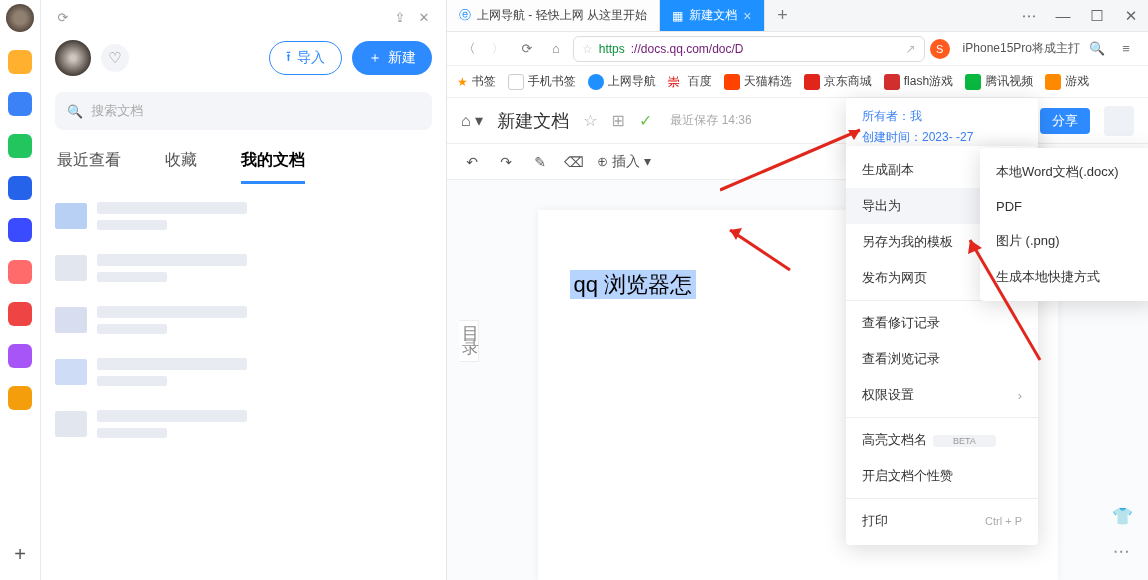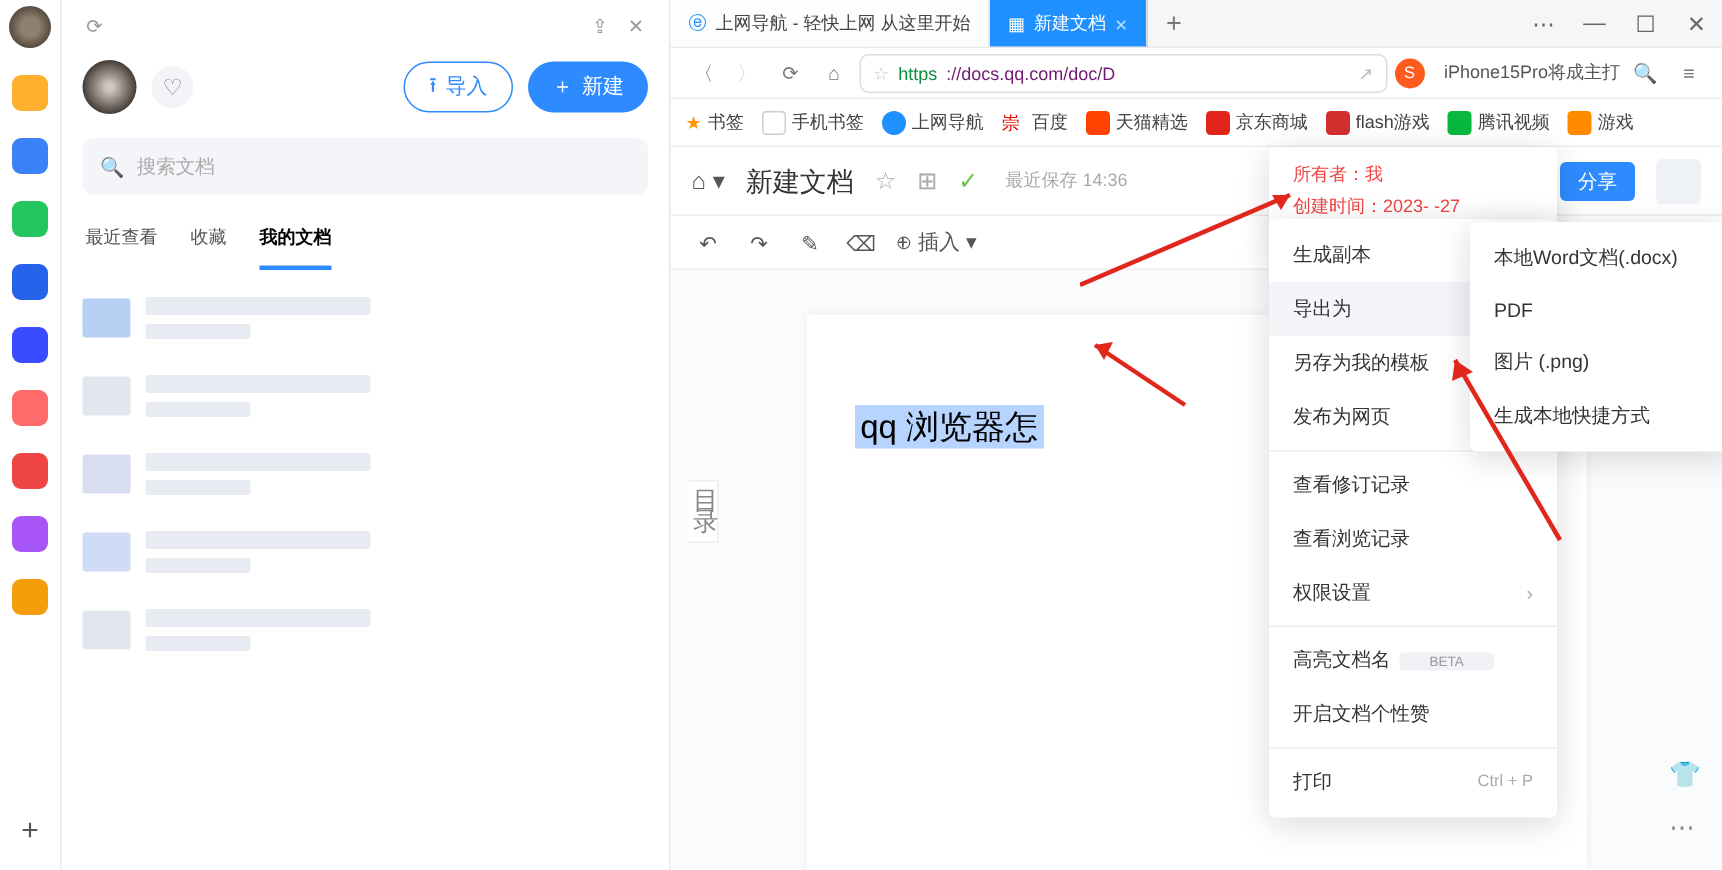--- a/index.html
+++ b/index.html
@@ -15,21 +15,21 @@
 .lm-top .spacer{flex:1}
 .lm-top .tbico{width:24px;text-align:center}
 .lm-head{display:flex;align-items:center;padding:6px 14px;gap:10px}
 .avatar{width:36px;height:36px;border-radius:50%;background:radial-gradient(#cfc7bf 10%,#2e2620 80%)}
 .bell{width:28px;height:28px;border-radius:50%;background:#f2f4f8;display:flex;align-items:center;justify-content:center;color:#888;font-size:15px}
 .lm-head .spacer{flex:1}
 .btn-pill{height:34px;border-radius:17px;display:inline-flex;align-items:center;padding:0 16px;font-size:14px;gap:6px}
 .btn-import{border:1px solid #2e8bff;color:#2e8bff;background:#fff}
 .btn-new{background:#2e8bff;color:#fff}
 .search{margin:10px 14px;background:#f3f5f9;border-radius:8px;height:38px;display:flex;align-items:center;padding:0 12px;color:#aaa}
-.tabs{display:flex;gap:22px;padding:4px 16px 0;font-size:12px;color:#555}
+.tabs{display:flex;gap:44px;padding:4px 16px 0;font-size:16px;color:#555}
 .tab{padding:6px 0 10px 0;cursor:pointer}
 .tab.active{color:#000;font-weight:600;border-bottom:3px solid #2e8bff}
 .doclist{padding:6px 10px;overflow:hidden}
 .doc{display:flex;align-items:center;gap:10px;padding:12px 4px}
 .thumb{width:32px;height:26px;border-radius:2px}
 .c1{background:#b9d0f5}.c2{background:#e2e7ef}.c3{background:#d8def0}.c4{background:#cfdcf6}
 .docline{width:150px;height:12px;border-radius:2px;background:#e8ecf2}
 .docline.sm{width:70px;height:10px;margin-top:6px}
 
 .right-app{flex:1;display:flex;flex-direction:column;position:relative}
@@ -69,21 +69,21 @@
 .sidetab{position:absolute;left:12px;top:140px;background:#fff;border:1px solid #eee;border-left:0;font-size:17px;color:#888;padding:6px 3px;writing-mode:horizontal-tb;width:20px;line-height:14px}
 
 .menu{position:absolute;top:146px;right:110px;width:192px;background:#fff;box-shadow:0 4px 22px rgba(0,0,0,.15);border-radius:4px;padding:6px 0;z-index:50}
 .menu .mi{padding:9px 16px;font-size:13px;color:#333;display:flex;justify-content:space-between;align-items:center}
 .menu .mi.sub::after{content:"›";color:#aaa}
 .menu .mi.hover{background:#f3f5f9}
 .menu .sep{height:1px;background:#eee;margin:4px 0}
 .menu .hint{color:#aaa;font-size:11px}
 .menu .beta{background:#f0f2f6;color:#999;font-size:9px;padding:1px 20px;border-radius:3px;margin-left:6px}
 
-.menu-info{position:absolute;top:98px;right:110px;width:192px;background:#fff;box-shadow:0 4px 22px rgba(0,0,0,.15);border-radius:4px 4px 0 0;padding:10px 16px 6px;z-index:49;font-size:12px;color:#ef4444;border-bottom:1px solid #eee}
+.menu-info{position:absolute;top:98px;right:110px;width:192px;background:#fff;box-shadow:0 4px 22px rgba(0,0,0,.15);border-radius:4px 4px 0 0;padding:10px 16px 6px;z-index:49;font-size:12px;color:#3b82f6;border-bottom:1px solid #eee}
 .menu-info div{margin-bottom:4px}
 
 .submenu{position:absolute;top:210px;right:-66px;transform:translateX(-60px);width:176px;background:#fff;box-shadow:0 4px 22px rgba(0,0,0,.15);border-radius:4px;z-index:60;padding:6px 0}
 .submenu .mi{padding:9px 16px;font-size:13px;color:#333}
 .submenu{right:auto;left:862px}
 .submenu{left:862px}
 .submenu{left:862px}
 
 
 #sub{left:862px;top:218px}

